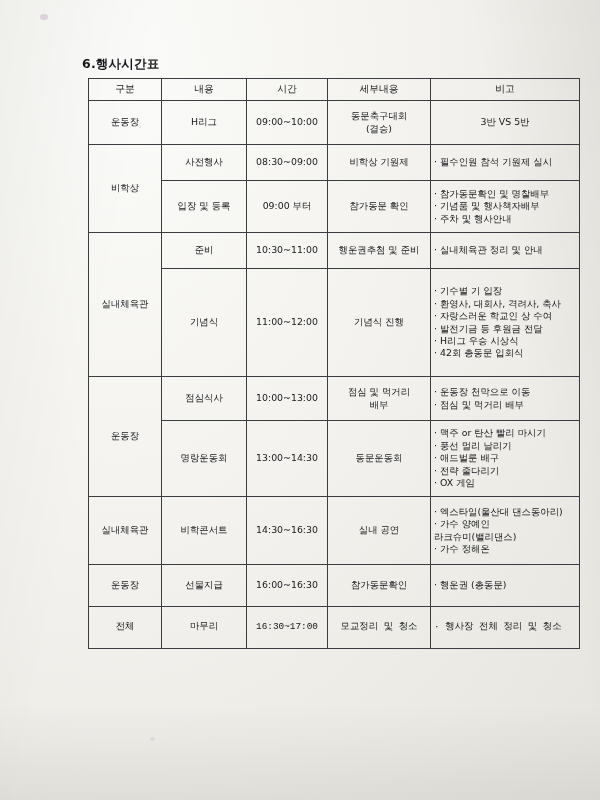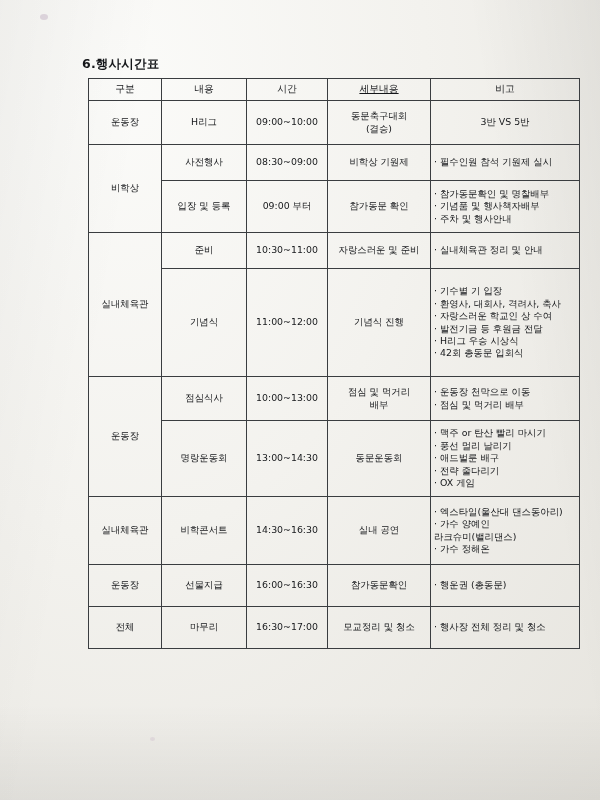--- a/index.html
+++ b/index.html
@@ -102,21 +102,21 @@
 </div>
 
 <div class="doc-title">6.행사시간표</div>
 
 <table class="schedule">
   <thead>
     <tr>
       <th style="width:66px;margin-top:29px;">구분</th>
       <th style="width:78px;">내용</th>
       <th style="width:74px;">시간</th>
-      <th style="width:96px;text-decoration:underline;">세부내용</th>
+      <th style="width:96px;">세부내용</th>
       <th style="width:142px;">비고</th>
     </tr>
   </thead>
   <tbody>
 
     <tr style="height:44px;">
       <td class="group" rowspan="1">운동장</td>
       <td class="c">H리그</td>
       <td class="c">09:00~10:00</td>
       <td class="c multi">동문축구대회
@@ -138,21 +138,21 @@
       <td class="c multi">참가동문 확인</td>
       <td class="l multi">· 참가동문확인 및 명찰배부
 · 기념품 및 행사책자배부
 · 주차 및 행사안내</td>
     </tr>
 
     <tr style="height:36px;">
       <td class="group multi" rowspan="2" style="word-break:keep-all;">실내체육관</td>
       <td class="c">준비</td>
       <td class="c">10:30~11:00</td>
-      <td class="c multi">자랑스러운 및 준비</td>
+      <td class="c multi">행운권추첨 및 준비</td>
       <td class="l multi">· 실내체육관 정리 및 안내</td>
     </tr>
 
     <tr style="height:108px;">
       <td class="c">기념식</td>
       <td class="c">11:00~12:00</td>
       <td class="c multi">기념식 진행</td>
       <td class="l multi">· 기수별 기 입장
 · 환영사, 대회사, 격려사, 축사
 · 자랑스러운 학교인 상 수여
@@ -194,21 +194,21 @@
     </tr>
 
     <tr style="height:42px;">
       <td class="group">운동장</td>
       <td class="c">선물지급</td>
       <td class="c">16:00~16:30</td>
       <td class="c multi">참가동문확인</td>
       <td class="l multi">· 행운권 (총동문)</td>
     </tr>
 
-    <tr style="height:42px;">
+    <tr style="height:42px;font-family:Liberation Mono, monospace;">
       <td class="group">전체</td>
       <td class="c">마무리</td>
       <td class="c">16:30~17:00</td>
       <td class="c multi">모교정리 및 청소</td>
       <td class="l multi">· 행사장 전체 정리 및 청소</td>
     </tr>
 
   </tbody>
 </table>
 

